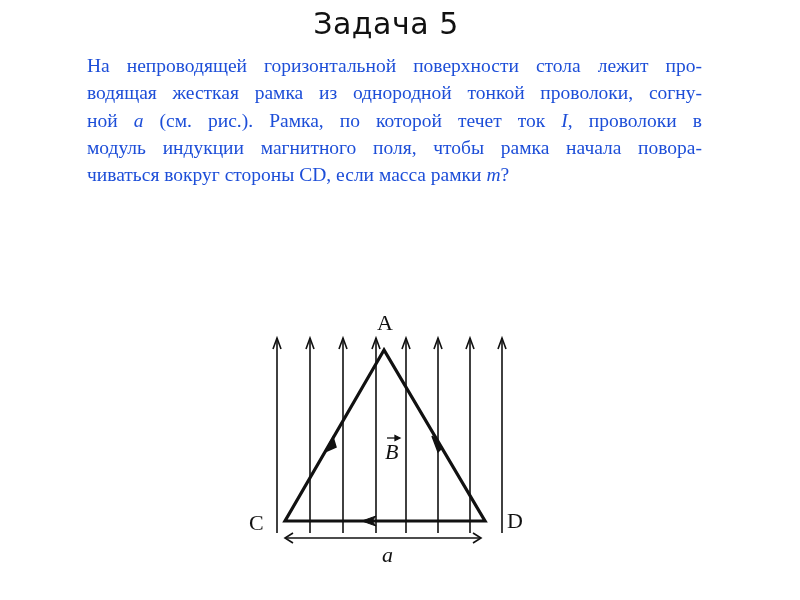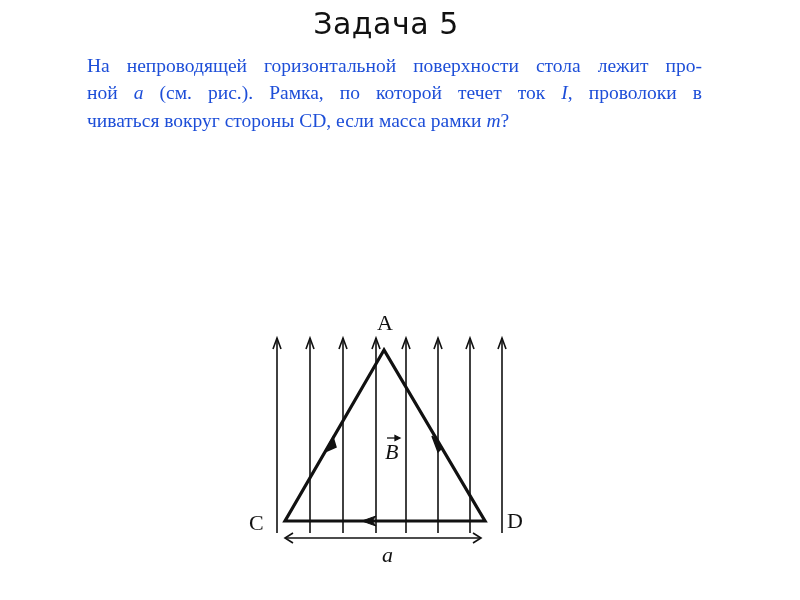--- a/index.html
+++ b/index.html
@@ -16,21 +16,23 @@
   .lbl { position:absolute; font-family:"Liberation Serif", serif; font-size:22px; color:#111; }
   .lbl.it { font-style:italic; }
 </style>
 </head>
 <body>
 
 <div class="title">Задача 5</div>
 
 <div class="problem">
   <span class="line">На непроводящей горизонтальной поверхности стола лежит про-</span>
+  <span class="line">водящая жесткая рамка из однородной тонкой проволоки, согну-</span>
   <span class="line"><span>ной </span><i>a</i><span> (см. рис.). Рамка, по которой течет ток </span><i>I</i><span>, проволоки в</span></span>
+  <span class="line">модуль индукции магнитного поля, чтобы рамка начала повора-</span>
   <span class="line last"><span>чиваться вокруг стороны CD, если масса рамки </span><i>m</i><span>?</span></span>
 </div>
 
 <svg class="figure" width="800" height="600" viewBox="0 0 800 600" xmlns="http://www.w3.org/2000/svg">
   <g id="field-lines" stroke="#111" stroke-width="1.6" fill="none">
       <line x1="277" x2="277" y1="338" y2="533"></line>
       <polyline points="273,349 277,338 281,349"></polyline>
       <line x1="310" x2="310" y1="338" y2="533"></line>
       <polyline points="306,349 310,338 314,349"></polyline>
       <line x1="343" x2="343" y1="338" y2="533"></line>

